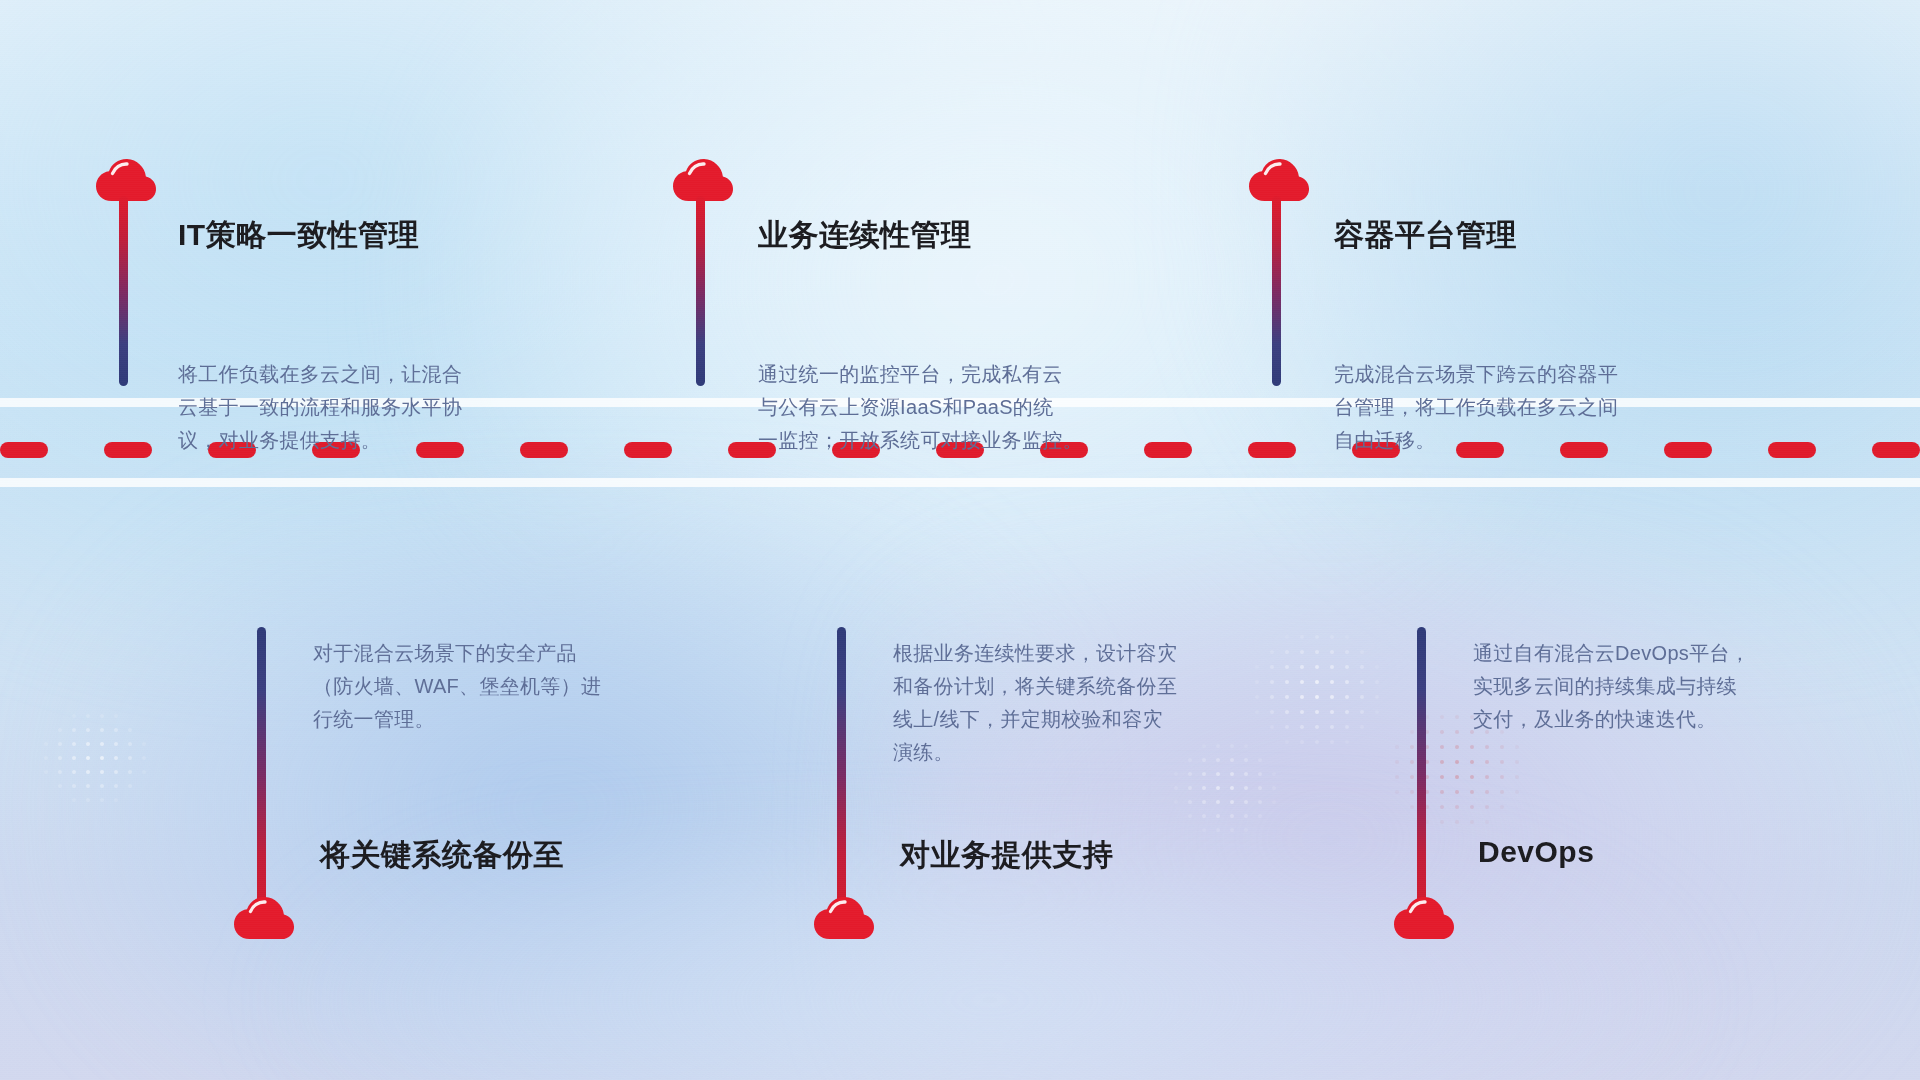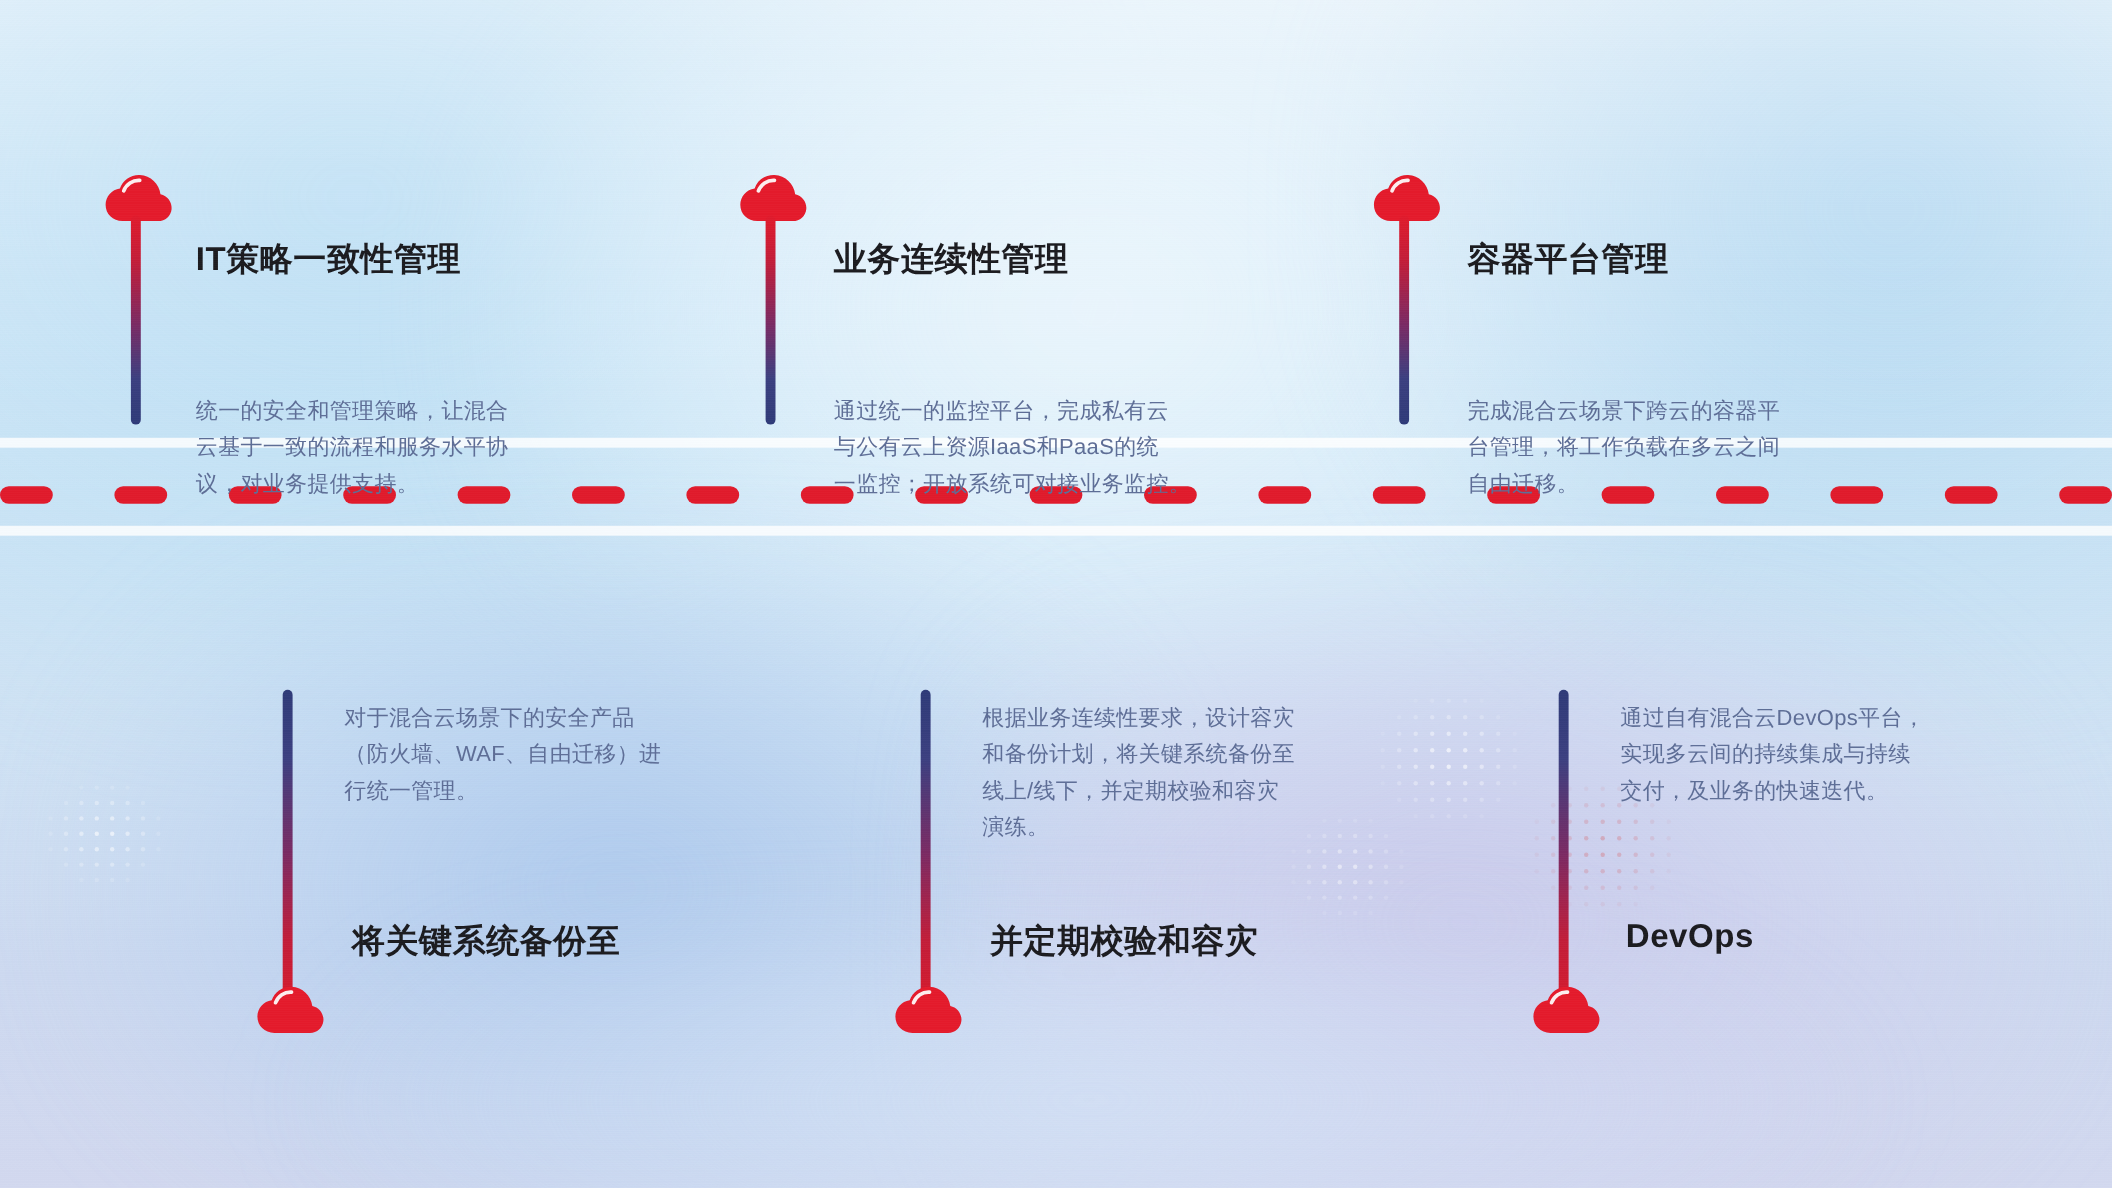--- a/index.html
+++ b/index.html
@@ -425,21 +425,21 @@
 
   <div class="col">
     <div class="cloud" style="left:95px; top:158px;">
       <svg viewBox="0 0 62 44" xmlns="http://www.w3.org/2000/svg">
         <path d="M16.5 43 C7.4 43 1 36.6 1 28.2 C1 20.5 6.6 14.2 14 13.3 C16.6 5.6 23.9 0.6 32.2 1.0 C41.9 1.5 49.8 9.0 50.9 18.5 C57.2 19.9 61.5 25.5 61.0 31.9 C60.5 38.2 55.2 43 48.8 43 Z" fill="#e41a2b"></path>
         <path d="M17.5 15.5 C19.8 9.5 25.6 5.6 32.0 6.0" stroke="#ffffff" stroke-width="3.4" stroke-linecap="round" fill="none" opacity="0.92"></path>
       </svg>
     </div>
     <div class="stem down" style="left:119px; top:196px; height:190px;"></div>
     <div class="heading" style="left:178px; top:215px;">IT策略一致性管理</div>
-    <div class="body-text" style="left:178px; top:358px; width:440px;">统一的安全和管理策略，让混合
+    <div class="body-text" style="left:178px; top:358px; width:440px;">将工作负载在多云之间，让混合
 云基于一致的流程和服务水平协
 议，对业务提供支持。</div>
   </div>
 
   <div class="col">
     <div class="cloud" style="left:672px; top:158px;">
       <svg viewBox="0 0 62 44" xmlns="http://www.w3.org/2000/svg">
         <path d="M16.5 43 C7.4 43 1 36.6 1 28.2 C1 20.5 6.6 14.2 14 13.3 C16.6 5.6 23.9 0.6 32.2 1.0 C41.9 1.5 49.8 9.0 50.9 18.5 C57.2 19.9 61.5 25.5 61.0 31.9 C60.5 38.2 55.2 43 48.8 43 Z" fill="#e41a2b"></path>
         <path d="M17.5 15.5 C19.8 9.5 25.6 5.6 32.0 6.0" stroke="#ffffff" stroke-width="3.4" stroke-linecap="round" fill="none" opacity="0.92"></path>
       </svg>
@@ -460,39 +460,39 @@
     </div>
     <div class="stem down" style="left:1272px; top:196px; height:190px;"></div>
     <div class="heading" style="left:1334px; top:215px;">容器平台管理</div>
     <div class="body-text" style="left:1334px; top:358px; width:440px;">完成混合云场景下跨云的容器平
 台管理，将工作负载在多云之间
 自由迁移。</div>
   </div>
 
   <div class="col">
     <div class="body-text" style="left:313px; top:637px; width:440px;">对于混合云场景下的安全产品
-（防火墙、WAF、自由迁移）进
+（防火墙、WAF、堡垒机等）进
 行统一管理。</div>
     <div class="stem up" style="left:257px; top:627px; height:285px;"></div>
     <div class="heading" style="left:320px; top:835px;">将关键系统备份至</div>
     <div class="cloud" style="left:233px; top:896px;">
       <svg viewBox="0 0 62 44" xmlns="http://www.w3.org/2000/svg">
         <path d="M16.5 43 C7.4 43 1 36.6 1 28.2 C1 20.5 6.6 14.2 14 13.3 C16.6 5.6 23.9 0.6 32.2 1.0 C41.9 1.5 49.8 9.0 50.9 18.5 C57.2 19.9 61.5 25.5 61.0 31.9 C60.5 38.2 55.2 43 48.8 43 Z" fill="#e41a2b"></path>
         <path d="M17.5 15.5 C19.8 9.5 25.6 5.6 32.0 6.0" stroke="#ffffff" stroke-width="3.4" stroke-linecap="round" fill="none" opacity="0.92"></path>
       </svg>
     </div>
   </div>
 
   <div class="col">
     <div class="body-text" style="left:893px; top:637px; width:440px;">根据业务连续性要求，设计容灾
 和备份计划，将关键系统备份至
 线上/线下，并定期校验和容灾
 演练。</div>
     <div class="stem up" style="left:837px; top:627px; height:285px;"></div>
-    <div class="heading" style="left:900px; top:835px;">并定期校验和容灾</div>
+    <div class="heading" style="left:900px; top:835px;">对业务提供支持</div>
     <div class="cloud" style="left:813px; top:896px;">
       <svg viewBox="0 0 62 44" xmlns="http://www.w3.org/2000/svg">
         <path d="M16.5 43 C7.4 43 1 36.6 1 28.2 C1 20.5 6.6 14.2 14 13.3 C16.6 5.6 23.9 0.6 32.2 1.0 C41.9 1.5 49.8 9.0 50.9 18.5 C57.2 19.9 61.5 25.5 61.0 31.9 C60.5 38.2 55.2 43 48.8 43 Z" fill="#e41a2b"></path>
         <path d="M17.5 15.5 C19.8 9.5 25.6 5.6 32.0 6.0" stroke="#ffffff" stroke-width="3.4" stroke-linecap="round" fill="none" opacity="0.92"></path>
       </svg>
     </div>
   </div>
 
   <div class="col">
     <div class="body-text" style="left:1473px; top:637px; width:440px;">通过自有混合云DevOps平台，

